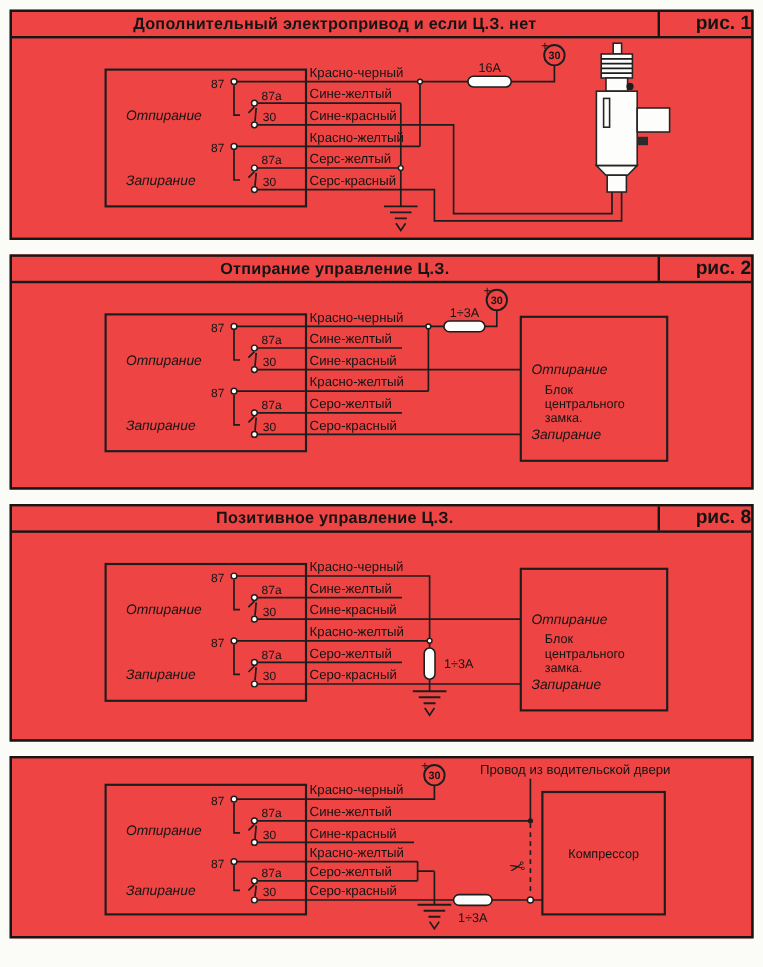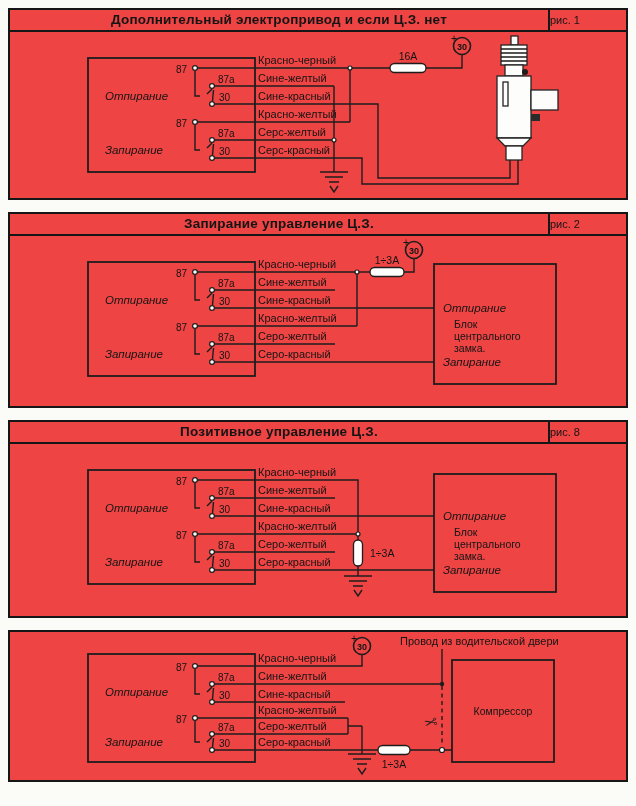--- a/index.html
+++ b/index.html
@@ -25,23 +25,23 @@
     flex:1;
     text-align:center;
     font-weight:bold;
     font-size:13.5px;
     line-height:20px;
     letter-spacing:.2px;
   }
   .hdr-fig{
     width:76px;
     border-left:2px solid #161616;
-    text-align:left;
-    font-weight:normal;
-    font-size:11px;
+    text-align:right;
+    font-weight:bold;
+    font-size:16px;
     line-height:20px;
   }
   .body svg{display:block;}
   
   .w{stroke:#1d1d1d;stroke-width:1.4;fill:none;}
   .w2{stroke:#1d1d1d;stroke-width:1.6;fill:none;}
   .bx{stroke:#1d1d1d;stroke-width:1.8;fill:none;}
   .term{stroke:#1d1d1d;stroke-width:1.2;fill:#fdfdfb;}
   .dot{fill:#1d1d1d;stroke:none;}
   .cap{stroke:#1d1d1d;stroke-width:1.3;fill:#fdfdfb;}
@@ -141,21 +141,21 @@
       <rect x="521" y="82" width="9" height="7" fill="#2b2b2b"></rect>
       <polygon class="shape" points="487,106 521,106 513,114 495,114"></polygon>
       <rect class="shape" x="496" y="114" width="16" height="14"></rect>
     </g>
   </svg>
   </div>
 </section>
 
 <section class="panel">
   <div class="hdr">
-    <div class="hdr-title">Запирание управление Ц.З.</div>
+    <div class="hdr-title">Отпирание управление Ц.З.</div>
     <div class="hdr-fig">рис. 2</div>
   </div>
   <div class="body">
   <svg width="616" height="170" viewBox="0 0 616 170">
     <rect class="bx" x="78" y="26" width="167" height="114"></rect>
     <text class="it" x="95" y="68">Отпирание</text>
     <text class="it" x="95" y="122">Запирание</text>
     <g>
       <text class="rl" x="177" y="41" text-anchor="end">87</text>
       <circle class="term" cx="185" cy="36" r="2.4"></circle>

